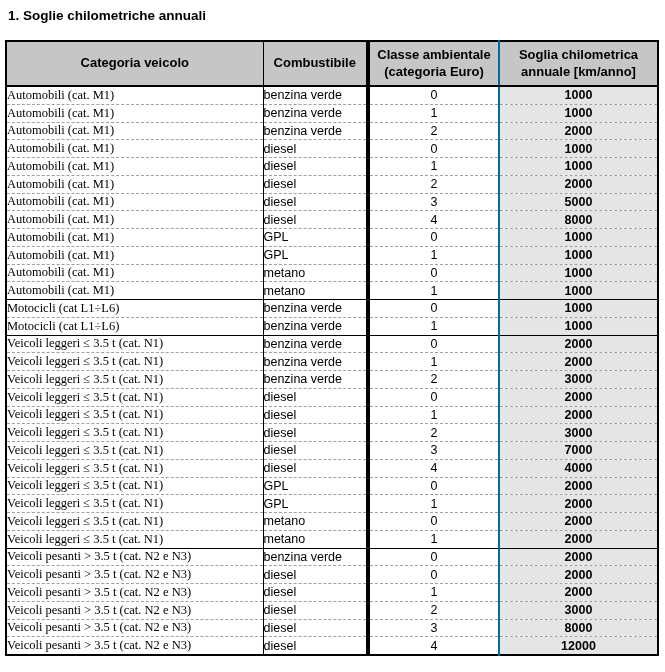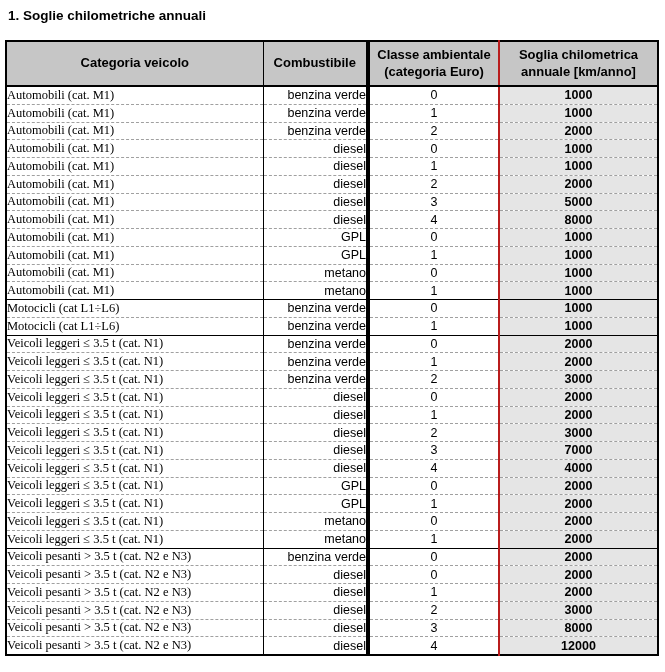--- a/index.html
+++ b/index.html
@@ -39,33 +39,33 @@
     height: 43px;
     line-height: 1.3;
     padding: 0 2px;
     border-bottom: 2px solid #000000;
   }
   table.soglie th:nth-child(1),
   table.soglie td:nth-child(1) { border-right: 1px solid #000000; }
   table.soglie th:nth-child(2),
   table.soglie td:nth-child(2) { border-right: 4px solid #000000; }
   table.soglie th:nth-child(3),
-  table.soglie td:nth-child(3) { border-right: 2px solid #b91c1c; }
+  table.soglie td:nth-child(3) { border-right: 2px solid #0369a1; }
   table.soglie td {
     font-size: 12.5px;
     height: 16.75px;
     padding: 0;
     vertical-align: middle;
     border-bottom: 1px dashed #a0a0a0;
     overflow: hidden;
     white-space: nowrap;
   }
   table.soglie tr.group-start td { border-top: 1px solid #000000; }
   td.cat  { text-align: left; padding-left: 3px; font-family: Liberation Serif, serif; }
-  td.fuel { text-align: right; padding-left: 3px; }
+  td.fuel { text-align: left; padding-left: 3px; }
   td.euro { text-align: center; }
   td.soglia {
     text-align: center;
     font-weight: bold;
     background: #e5e5e5;
   }
 </style>
 </head>
 <body>
 

